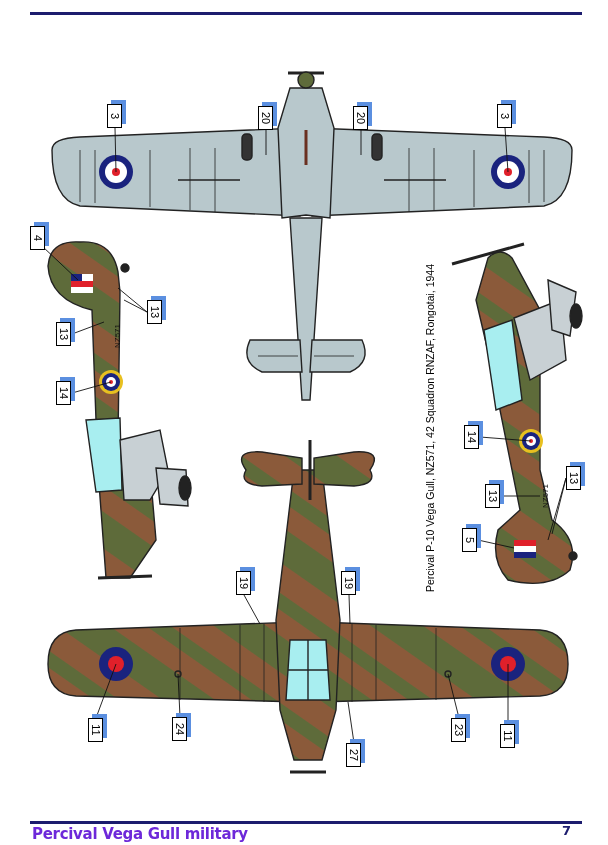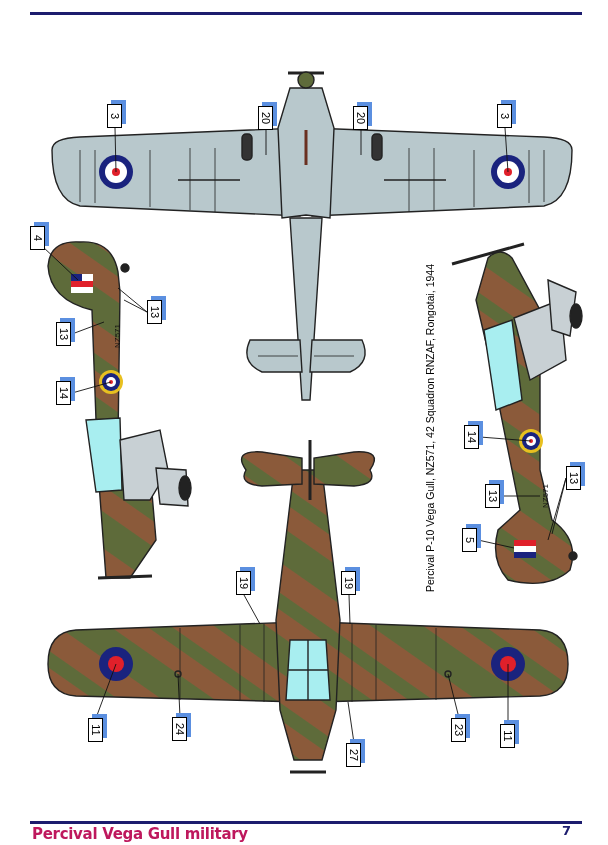--- a/index.html
+++ b/index.html
@@ -1,20 +1,20 @@
 <!DOCTYPE html>
 <html><head>
 <meta charset="utf-8">
 <style>
   html,body{margin:0;padding:0;background:#fff;}
   body{width:608px;height:845px;position:relative;overflow:hidden;font-family:"Liberation Sans",sans-serif;}
   .rule{position:absolute;height:3px;background:#1c1c6e;}
   .rule.top{left:30px;top:12px;width:552px;}
   .rule.bottom{left:30px;top:821px;width:552px;}
-  .footer-title{position:absolute;left:32px;top:825px;font-family:"DejaVu Sans",sans-serif;font-weight:bold;font-size:15px;color:#be185d;letter-spacing:-0.3px;}
+  .footer-title{position:absolute;left:32px;top:825px;font-family:"DejaVu Sans",sans-serif;font-weight:bold;font-size:15px;color:#6d28d9;letter-spacing:-0.3px;}
   .page-number{position:absolute;left:562px;top:823px;font-family:"DejaVu Sans",sans-serif;font-weight:bold;font-size:13px;color:#1c1c6e;}
   .caption{position:absolute;left:424px;top:592px;transform-origin:0 0;transform:rotate(-90deg);font-size:10.5px;color:#000;white-space:nowrap;}
   svg.art{position:absolute;left:0;top:0;}
   .callout{position:absolute;width:15px;height:24px;}
   .callout .shadow{position:absolute;left:4px;top:-4px;width:15px;height:24px;background:#5b8fe0;}
   .callout .box{position:absolute;left:0;top:0;width:13px;height:22px;background:#fff;border:1px solid #000;}
   .callout .num{position:absolute;left:50%;top:50%;transform:translate(-50%,-50%) rotate(90deg);font-size:11px;color:#000;white-space:nowrap;}
 </style>
 </head>
 <body>

